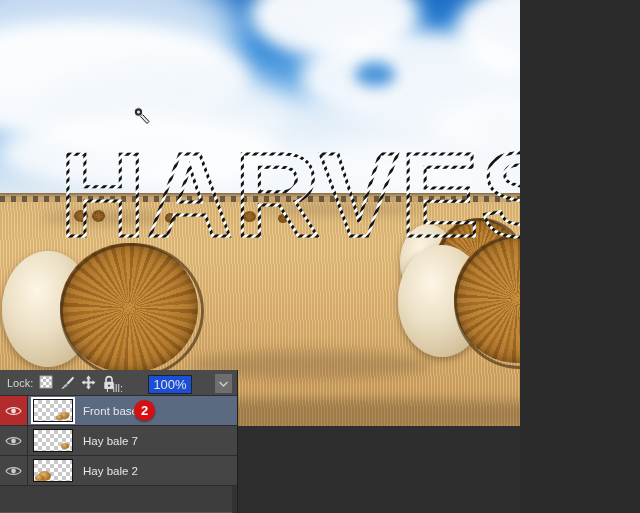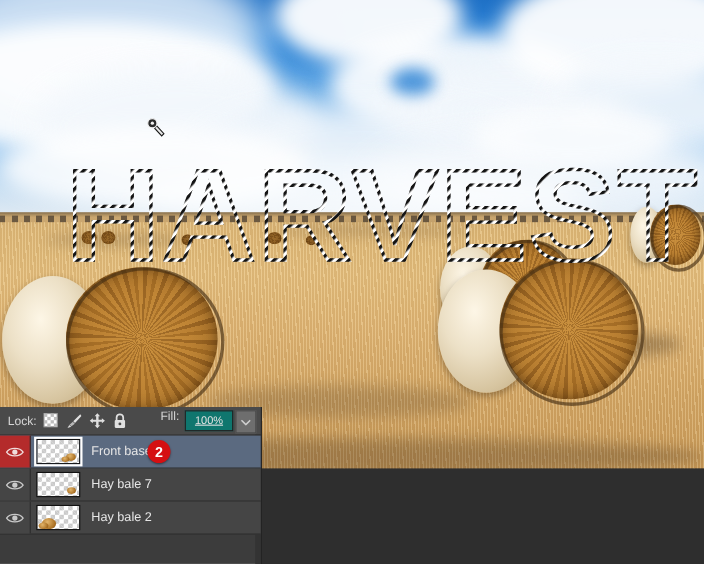--- a/index.html
+++ b/index.html
@@ -1,19 +1,19 @@
 <!DOCTYPE html>
 <html><head>
 <meta charset="utf-8">
 <style>
   html,body{margin:0;padding:0;background:#2b2b2b;}
   body{width:640px;height:513px;overflow:hidden;
        font-family:"Liberation Sans","DejaVu Sans",sans-serif;}
 
-  #stage{position:relative;width:640px;height:513px;background:#2e2e2e;overflow:hidden;}
+  #stage{position:relative;width:520px;height:513px;background:#2e2e2e;overflow:hidden;}
 
   
   #photo{position:absolute;left:0;top:0;width:640px;height:426px;overflow:hidden;}
 
   
   .sky{position:absolute;left:0;top:0;width:640px;height:196px;
        background:
          linear-gradient(180deg,#1f71c6 0%, #2f86d8 18%, #63a8e4 45%, #9cc8ee 70%, #c9dff2 88%, #dfeaf3 100%);}
   
   .cl{position:absolute;border-radius:50%;background:#ffffff;filter:blur(9px);}
@@ -55,24 +55,24 @@
   #cursor{position:absolute;left:131px;top:106px;width:20px;height:20px;}
 
   
   #layers-panel{position:absolute;left:0;top:370px;width:237px;height:143px;
       background:#3c3c3c;border-right:1px solid #1e1e1e;
       box-shadow:0 -1px 0 #555 inset;}
   #lock-bar{position:relative;height:25px;background:#4a4a4a;
       border-bottom:1px solid #2d2d2d;display:flex;align-items:center;}
   #lock-bar .lbl{color:#d6d6d6;font-size:11px;margin-left:7px;margin-right:6px;}
   .lockicon{width:16px;height:16px;margin-right:5px;display:inline-block;position:relative;}
-  #fillgrp{position:absolute;right:4px;top:3px;display:flex;align-items:flex-start;}
+  #fillgrp{position:absolute;right:4px;top:3px;display:flex;align-items:flex-end;gap:20px;}
   #fillgrp .flbl{color:#d6d6d6;font-size:11px;margin-right:5px;}
-  #fillval{background:#0f766e;border:1px solid #222;color:#e3e3e3;font-size:10px;
-      width:42px;height:17px;line-height:17px;text-align:center;text-decoration:underline;}
+  #fillval{background:#1d4ed8;border:1px solid #222;color:#e3e3e3;font-size:13px;
+      width:42px;height:17px;line-height:17px;text-align:center;}
   #filldrop{width:17px;height:19px;margin-left:2px;background:#6e6e6e;
       border:1px solid #4b4b4b;display:flex;align-items:center;justify-content:center;}
 
   .layer-row{position:relative;height:29px;display:flex;align-items:center;
       border-bottom:1px solid #2c2c2c;background:#454545;}
   .layer-row.selected{background:#5b6a80;}
   .eye-cell{width:27px;height:100%;display:flex;align-items:center;justify-content:center;
       border-right:1px solid #2c2c2c;background:#454545;}
   .eye-cell.flagged{background:#b42b2b;}
   .thumb{width:40px;height:23px;margin-left:5px;

